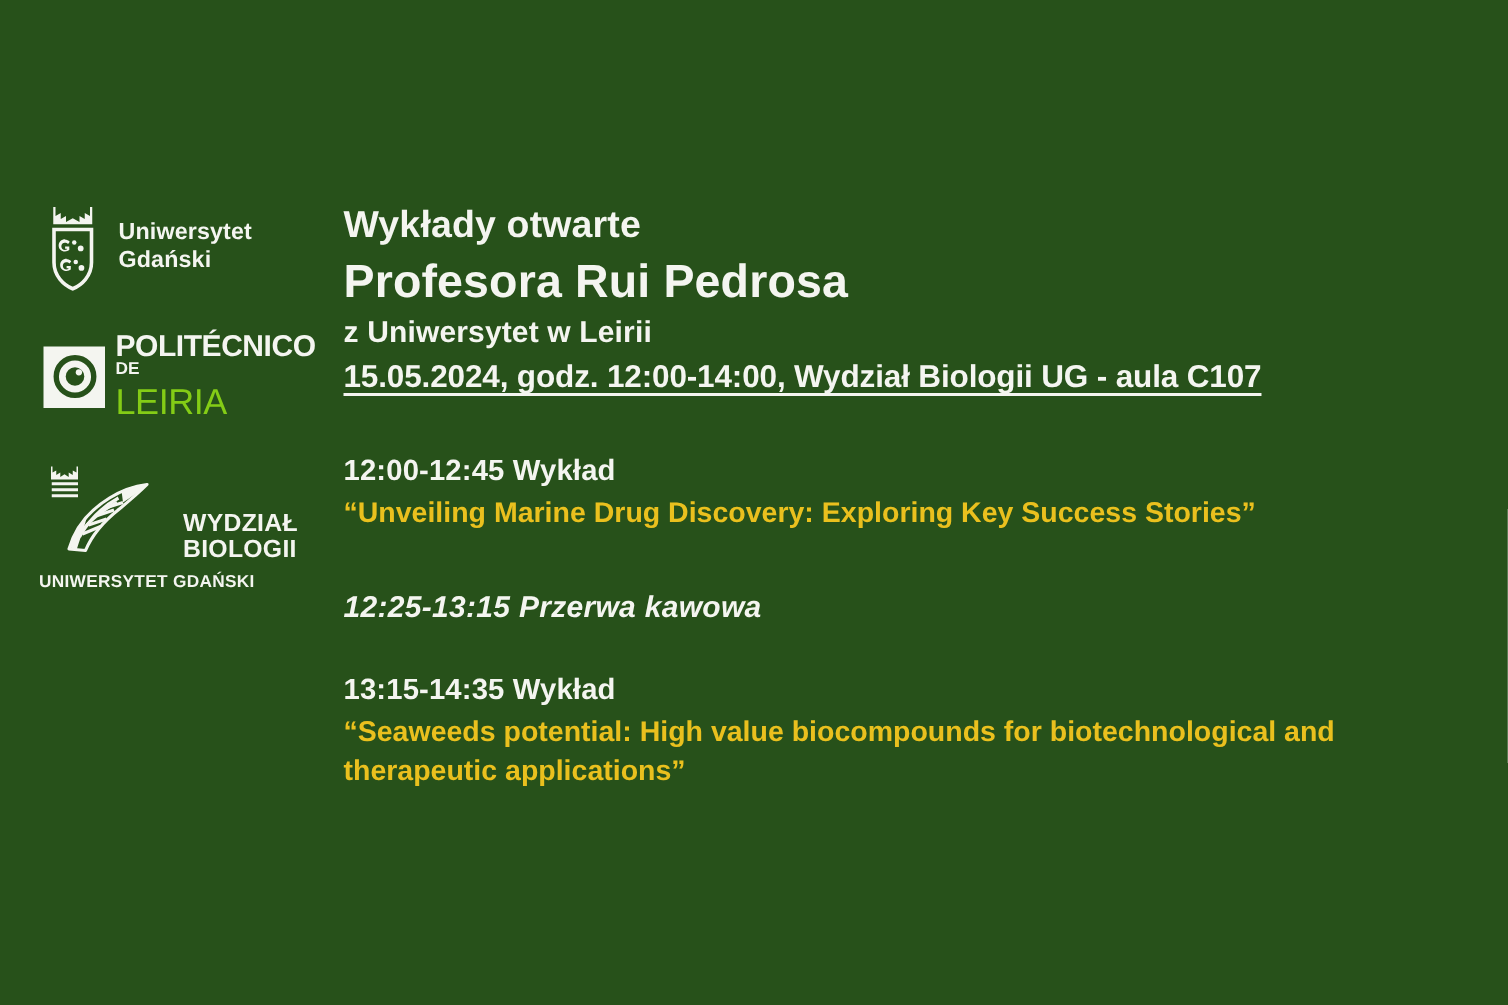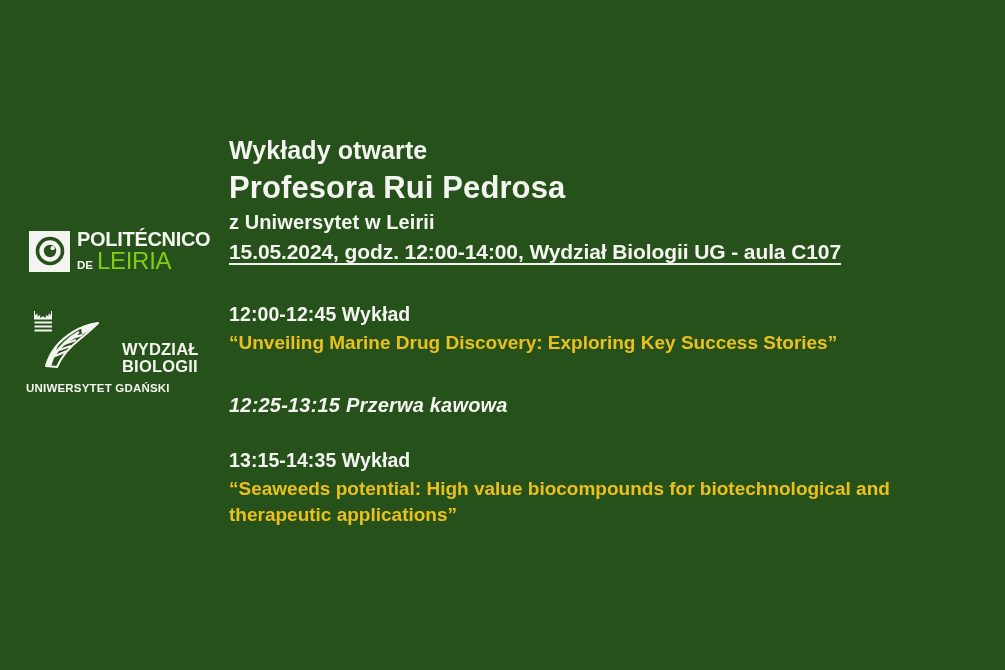--- a/index.html
+++ b/index.html
@@ -88,20 +88,21 @@
     font-size: 20px;
     font-weight: 700;
     letter-spacing: -0.3px;
     line-height: 1;
   }
   .pl-line2 {
     display: flex;
     align-items: baseline;
     gap: 4px;
     margin-top: 0;
+    flex-direction: column;
   }
   .pl-de {
     color: #F4F5F0;
     font-size: 11.5px;
     font-weight: 700;
     letter-spacing: 0px;
   }
   .pl-leiria {
     color: #84cc16;
     font-size: 24px;
@@ -235,20 +236,51 @@
   #slot-break { top: 394px; }
   #slot-2 { top: 449px; }
 </style>
 </head>
 <body>
 
 <div id="poster">
 
   <div class="logo-col">
 
+    <div class="ug-logo">
+      <div class="ug-crest">
+        <svg width="42" height="60" viewBox="0 0 42 60" aria-hidden="true">
+
+          <path d="M9 3 L9 9 L12.5 7 L12.5 11 L16 9 L16 13 L20.5 10.5 L25 13 L25 9 L28.5 11 L28.5 7 L32 9 L32 3
+                   L33.5 3 L33.5 14.5 L7.5 14.5 L7.5 3 Z" fill="#F4F5F0"></path>
+
+          <path d="M8 18 L33 18 L33 40 C33 49 26.5 55 20.5 57.5 C14.5 55 8 49 8 40 Z" fill="none" stroke="#F4F5F0" stroke-width="2.4"></path>
+
+          <g fill="#F4F5F0">
+            <path d="M15.5 24.5 c-2.6 0 -4.4 1.8 -4.4 4.1 c0 2.3 1.8 4.0 4.2 4.0 c1.2 0 2.1 -.3 2.9 -.9
+                     l0 -2.4 l-2.8 0 l0 1.5 l1.2 0 l0 .6 c-.4 .2 -.8 .3 -1.3 .3 c-1.4 0 -2.4 -1.0 -2.4 -2.5
+                     c0 -1.4 .9 -2.4 2.3 -2.4 c.9 0 1.6 .3 2.2 .8 l1.1 -1.5 c-.9 -.8 -2.0 -1.2 -3.0 -1.2 Z"></path>
+            <circle cx="21.5" cy="26.6" r="1.5"></circle>
+            <circle cx="25.8" cy="30.6" r="1.9"></circle>
+          </g>
+
+          <g fill="#F4F5F0">
+            <path d="M16.5 37.5 c-2.6 0 -4.4 1.8 -4.4 4.1 c0 2.3 1.8 4.0 4.2 4.0 c1.2 0 2.1 -.3 2.9 -.9
+                     l0 -2.4 l-2.8 0 l0 1.5 l1.2 0 l0 .6 c-.4 .2 -.8 .3 -1.3 .3 c-1.4 0 -2.4 -1.0 -2.4 -2.5
+                     c0 -1.4 .9 -2.4 2.3 -2.4 c.9 0 1.6 .3 2.2 .8 l1.1 -1.5 c-.9 -.8 -2.0 -1.2 -3.0 -1.2 Z"></path>
+            <circle cx="22.5" cy="39.6" r="1.5"></circle>
+            <circle cx="26.3" cy="43.6" r="1.9"></circle>
+          </g>
+        </svg>
+      </div>
+      <div class="ug-name">
+        <div>Uniwersytet</div>
+        <div>Gdański</div>
+      </div>
+    </div>
 
     <div class="pl-logo">
       <div class="pl-mark">
         <svg width="30" height="30" viewBox="0 0 30 30" aria-hidden="true">
           <circle cx="15" cy="15" r="12.5" fill="none" stroke="#27511A" stroke-width="3.6"></circle>
           <circle cx="15" cy="15" r="6.2" fill="#27511A"></circle>
           <circle cx="17.6" cy="12.2" r="2.1" fill="#F4F5F0"></circle>
         </svg>
       </div>
       <div class="pl-words">

